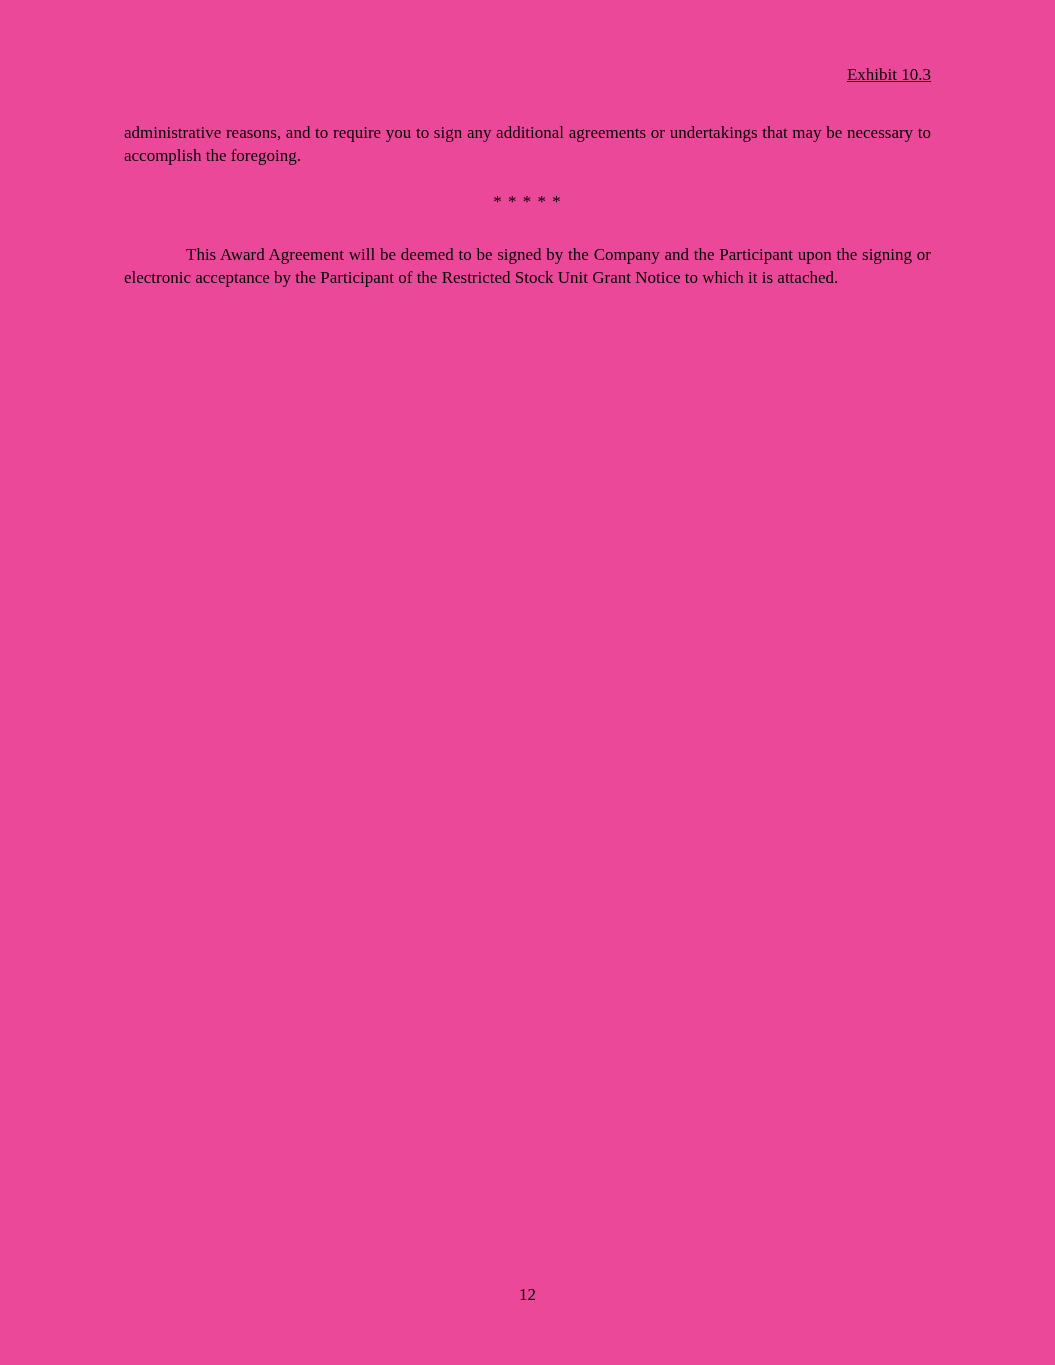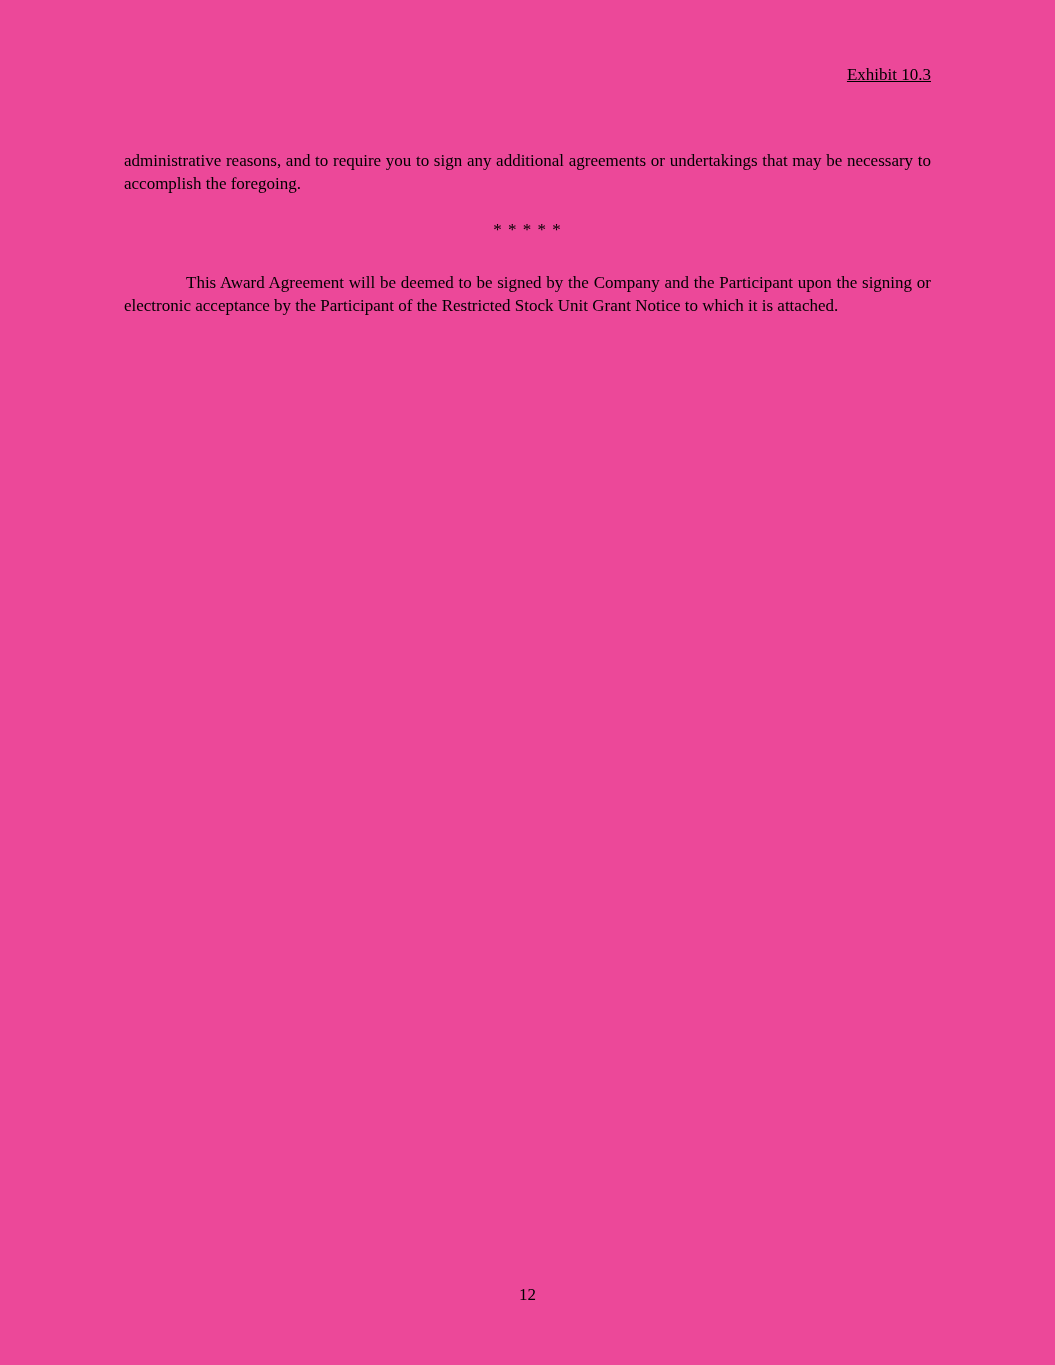--- a/index.html
+++ b/index.html
@@ -24,21 +24,21 @@
     width: 807px;
   }
   .exhibit-line {
     margin-top: 63px;
     text-align: right;
   }
   .exhibit-line .exhibit-text {
     text-decoration: underline;
   }
   .para-1 {
-    margin-top: 63px;
+    margin-top: 35px;
     text-align: justify;
   }
   .separator-line {
     margin-top: 23px;
     text-align: center;
     letter-spacing: 1px;
   }
   .para-2 {
     margin-top: 30px;
     text-align: justify;

